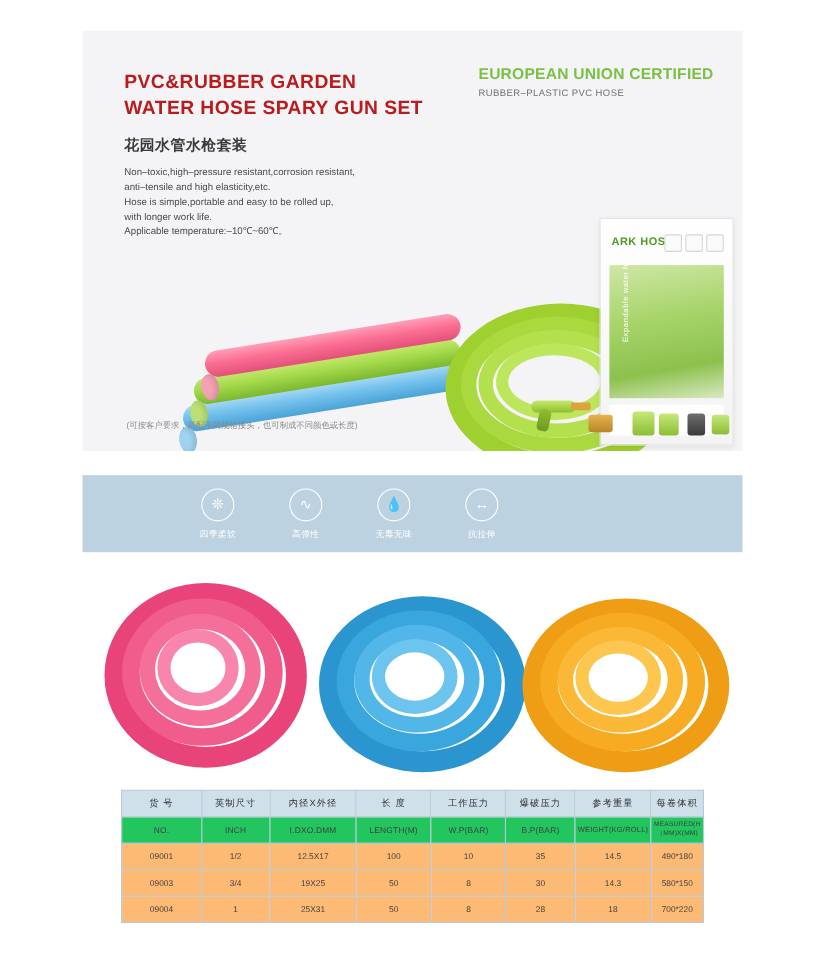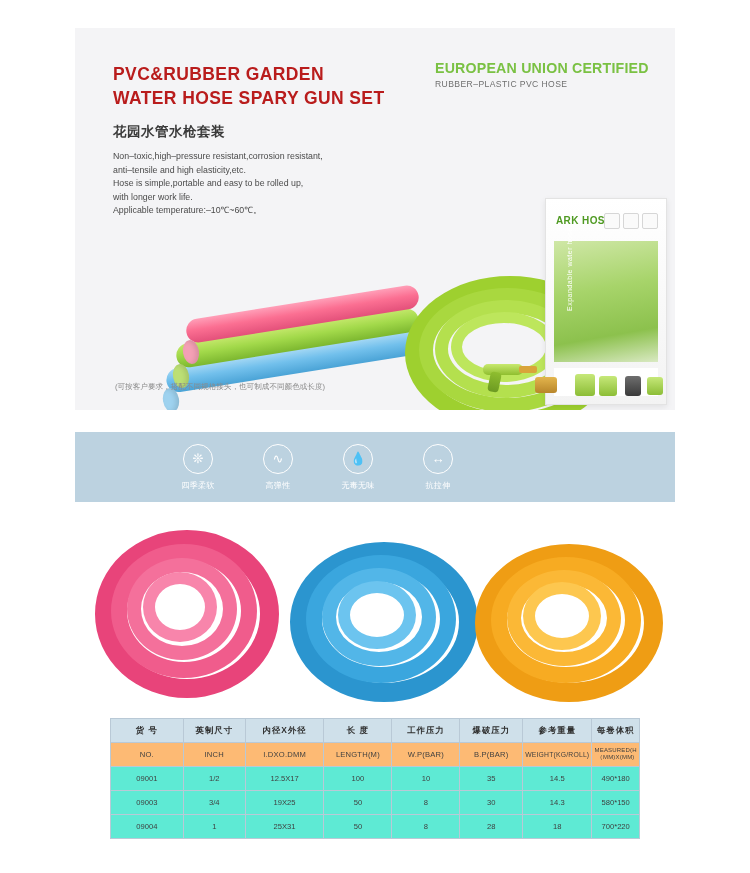--- a/index.html
+++ b/index.html
@@ -309,34 +309,34 @@
   }
   th, td {
     border: 1px solid #b9c9d6;
     text-align: center;
     height: 23px;
     padding: 0 2px;
     font-weight: normal;
   }
   thead tr.h1 th {
     background: #cfe0ea;
-    font-weight: bold;
+    font-weight: normal;
     font-size: 8.4px;
     letter-spacing: 1px;
     color: #2f2f2f;
     margin-left: 40px;
   }
   thead tr.h2 th {
-    background: #fdba74;
+    background: #22c55e;
     font-size: 7.6px;
     color: #3f3f3f;
     letter-spacing: .2px;
   }
   tbody td {
-    background: #5eead4;
+    background: #fdba74;
     margin-top: 32px;
   }
   .col-0 { width: 14%; }
   .col-1 { width: 12%; }
   .col-2 { width: 15%; }
   .col-3 { width: 13%; }
   .col-4 { width: 13%; }
   .col-5 { width: 12%; }
   .col-6 { width: 12%; }
   .col-7 { width: 15%; }

